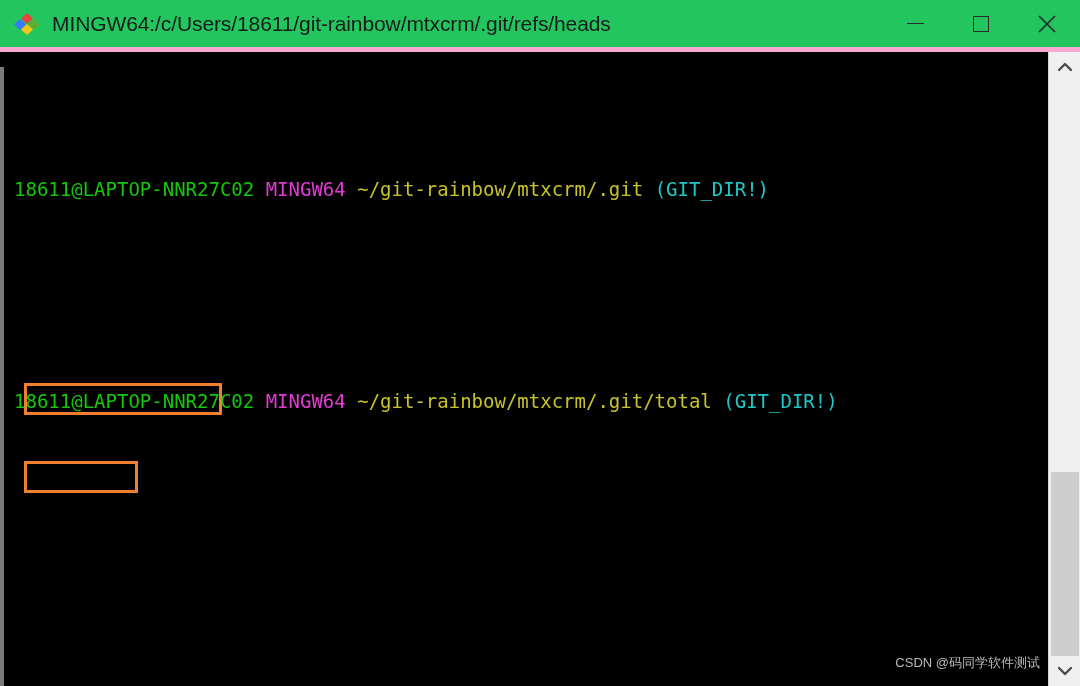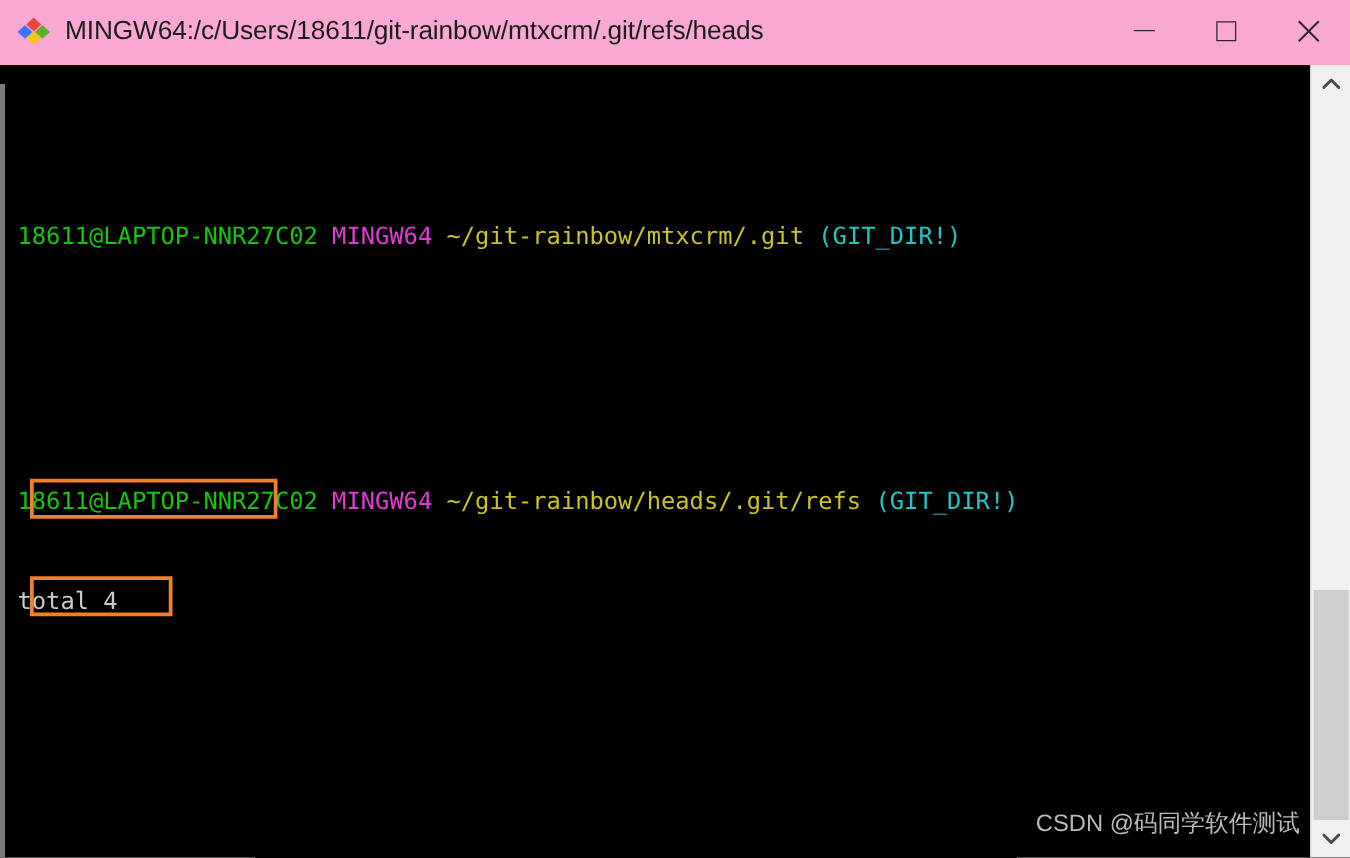--- a/index.html
+++ b/index.html
@@ -19,22 +19,22 @@
     background: #000000;
     overflow: hidden;
   }
 
   
   .titlebar {
     position: absolute;
     top: 0; left: 0;
     width: 1080px;
     height: 52px;
-    background: #f9a8d4;
-    border-bottom: 3px solid #f9a8d4;
+    background: #22c55e;
+    border-bottom: 5px solid #f9a8d4;
     display: flex;
     align-items: center;
   }
   .tb-left {
     display: flex;
     align-items: center;
     flex: 1 1 auto;
     min-width: 0;
     padding-left: 14px;
   }
@@ -150,21 +150,21 @@
     width: 28px;
     background: #cdcdcd;
   }
 
   
   .watermark {
     position: absolute;
     right: 40px;
     bottom: 14px;
     font-family: "Liberation Sans", sans-serif;
-    font-size: 19px;
+    font-size: 13px;
     color: #b9b9b9;
     white-space: nowrap;
     pointer-events: none;
   }
 </style>
 </head>
 <body>
 
 <div id="app">
 
@@ -201,22 +201,21 @@
   <div class="terminal">
     <div class="term-left-edge"></div>
 
     <div class="screen">
 
       
       <div class="line"><span class="c-user">18611@LAPTOP-NNR27C02</span><span class="c-plain"> </span><span class="c-mingw">MINGW64</span><span class="c-plain"> </span><span class="c-path">~/git-rainbow/mtxcrm/.git</span><span class="c-plain"> </span><span class="c-git">(GIT_DIR!)</span></div>
       <div class="line blank"> </div>
 
       
-      <div class="line"><span class="c-user">18611@LAPTOP-NNR27C02</span><span class="c-plain"> </span><span class="c-mingw">MINGW64</span><span class="c-plain"> </span><span class="c-path">~/git-rainbow/heads/.git/refs</span><span class="c-plain"> </span><span class="c-git">(GIT_DIR!)</span></div>
-      <div class="line"><span class="c-plain">total 4</span></div>
+      <div class="line"><span class="c-user">18611@LAPTOP-NNR27C02</span><span class="c-plain"> </span><span class="c-mingw">MINGW64</span><span class="c-plain"> </span><span class="c-path">~/git-rainbow/mtxcrm/.git/total</span><span class="c-plain"> </span><span class="c-git">(GIT_DIR!)</span></div>
 
       
       
       
       
 
       
 
       
       

